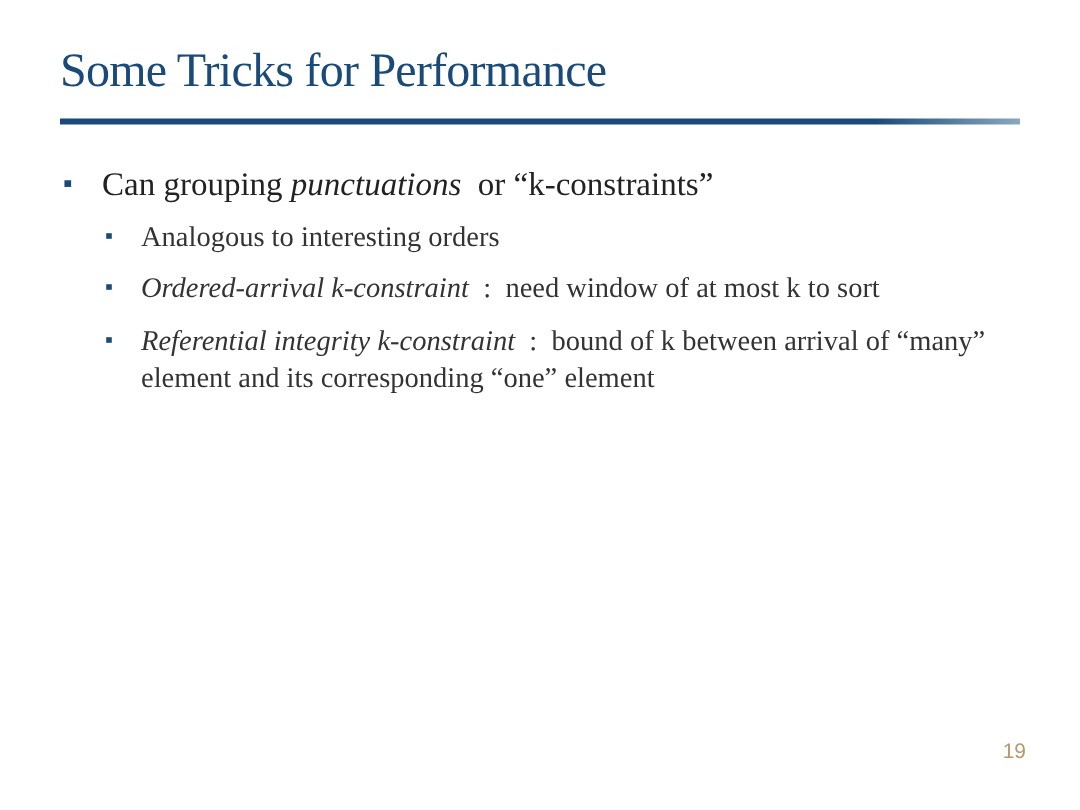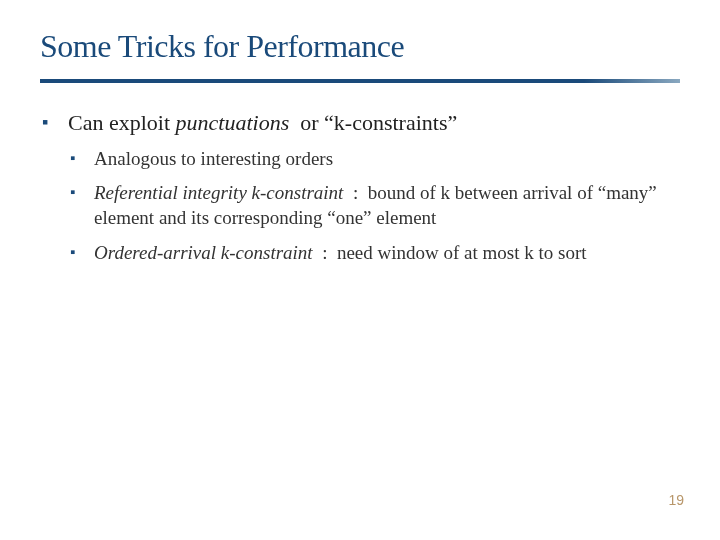--- a/index.html
+++ b/index.html
@@ -19,29 +19,29 @@
 </head>
 <body>
 
 <div class="slide">
   <div class="title">Some Tricks for Performance</div>
   <div class="title-rule"></div>
 
   <ul class="lvl1">
 
     <li>
-      <span>Can exploit </span><span class="em">punctuations</span><span> &nbsp;or “k-constraints”</span>
+      <span>Can grouping </span><span class="em">punctuations</span><span> &nbsp;or “k-constraints”</span>
       <ul class="lvl2">
         <li>
           <span>Analogous to interesting orders</span>
         </li>
         <li>
-          <span class="em">Referential integrity k-constraint</span><span> &nbsp;: &nbsp;bound of k between arrival of “many” element and its corresponding “one” element</span>
+          <span class="em">Ordered-arrival k-constraint</span><span> &nbsp;: &nbsp;need window of at most k to sort</span>
         </li>
         <li>
-          <span class="em">Ordered-arrival k-constraint</span><span> &nbsp;: &nbsp;need window of at most k to sort</span>
+          <span class="em">Referential integrity k-constraint</span><span> &nbsp;: &nbsp;bound of k between arrival of “many” element and its corresponding “one” element</span>
         </li>
       </ul>
     </li>
   </ul>
 
   <div class="pagenum">19</div>
 </div>
 
 </body></html>

